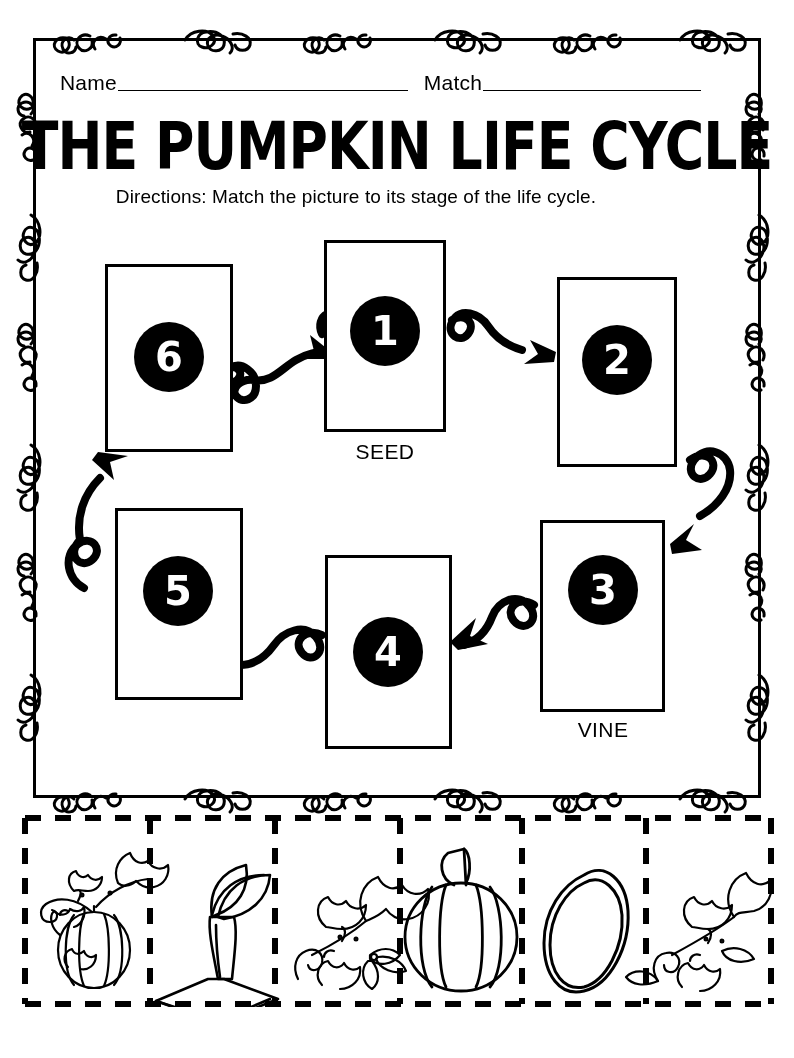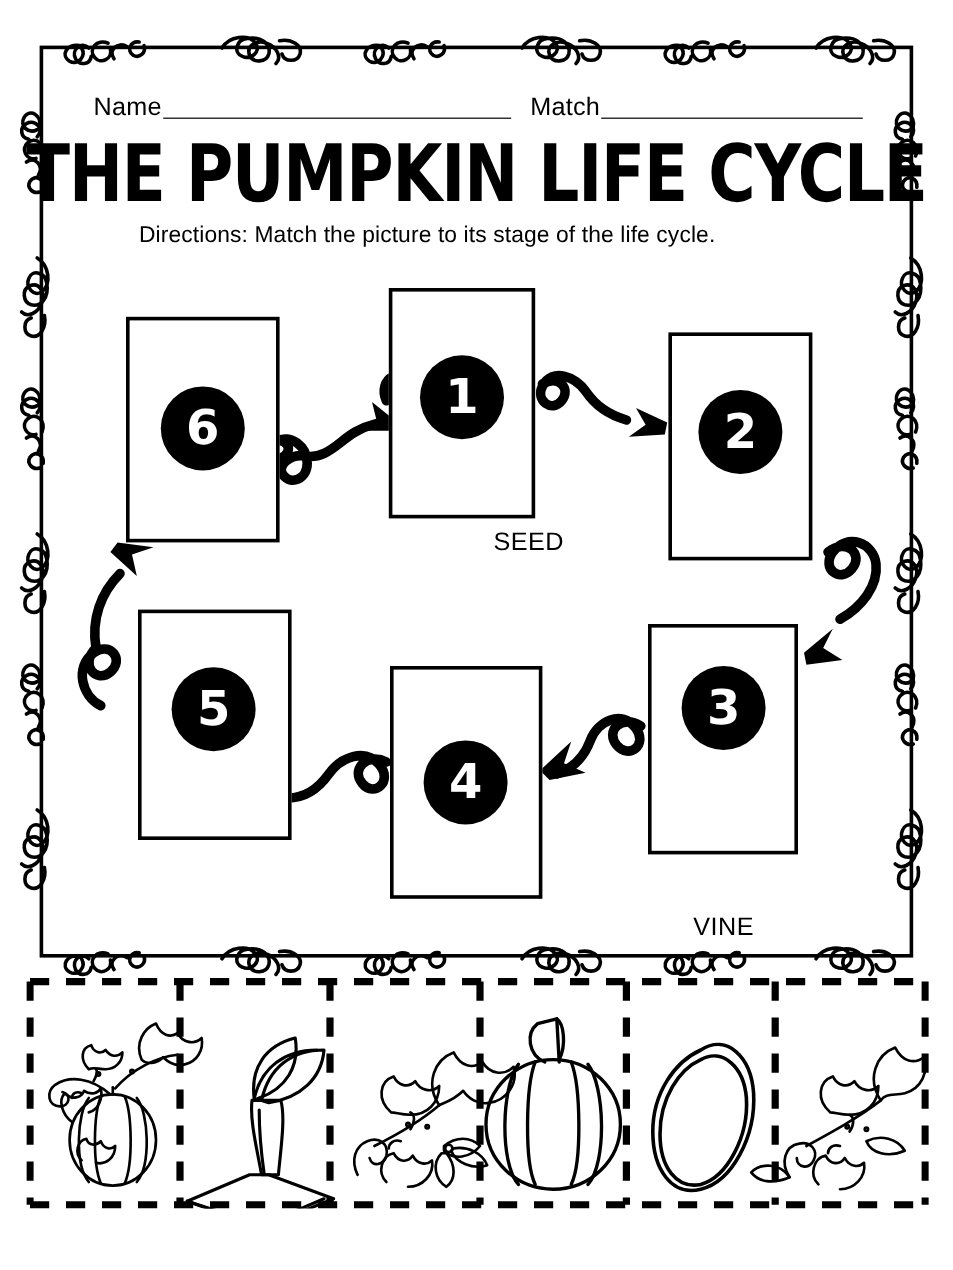--- a/index.html
+++ b/index.html
@@ -11,22 +11,22 @@
   
   #doodle-border{position:absolute;left:0;top:0;width:794px;height:1058px;pointer-events:none;}
 
   
   .frame{
     position:absolute;left:33px;top:38px;width:728px;height:760px;
     border:3px solid #000;box-sizing:border-box;background:transparent;
   }
 
   
-  .namerow{position:absolute;left:78px;top:72px;width:660px;height:28px;
-           display:flex;align-items:flex-end;}
+  .namerow{position:absolute;left:60px;top:72px;width:660px;height:28px;
+           display:flex;align-items:flex-start;}
   .nd-label{font-size:21px;line-height:21px;letter-spacing:.2px;
             font-family:"Liberation Sans",sans-serif;}
   .nd-rule{flex:0 0 auto;border-bottom:1.6px solid #000;height:18px;margin:0 0 1px 1px;}
   .rule-name{width:290px;}
   .rule-date{width:218px;}
   .nd-gap{width:16px;}
 
   
   .title{
     position:absolute;left:0;top:112px;width:794px;text-align:center;
@@ -58,31 +58,31 @@
 
   
   #stage-6{left:105px;top:264px;width:128px;height:188px;}
   #stage-6 .box{width:128px;height:188px;}
   #stage-6 .num{left:29px;top:58px;width:70px;height:70px;}
   #stage-6 .lbl{left:-30px;top:196px;width:188px;}
 
   #stage-1{left:324px;top:240px;width:122px;height:192px;}
   #stage-1 .box{width:122px;height:192px;}
   #stage-1 .num{left:26px;top:56px;width:70px;height:70px;}
-  #stage-1 .lbl{left:-24px;top:200px;width:170px;text-align:right;}
+  #stage-1 .lbl{left:-24px;top:200px;width:170px;}
 
   #stage-2{left:557px;top:277px;width:120px;height:190px;}
   #stage-2 .box{width:120px;height:190px;}
   #stage-2 .num{left:25px;top:48px;width:70px;height:70px;}
   #stage-2 .lbl{left:-25px;top:198px;width:170px;}
 
   #stage-3{left:540px;top:520px;width:125px;height:192px;}
   #stage-3 .box{width:125px;height:192px;}
   #stage-3 .num{left:28px;top:35px;width:70px;height:70px;}
-  #stage-3 .lbl{left:-22px;top:718px;width:170px;top:198px;margin-top:43px;}
+  #stage-3 .lbl{left:-22px;top:718px;width:170px;top:198px;}
 
   #stage-4{left:325px;top:555px;width:127px;height:194px;}
   #stage-4 .box{width:127px;height:194px;}
   #stage-4 .num{left:28px;top:62px;width:70px;height:70px;}
   #stage-4 .lbl{left:-26px;top:200px;width:180px;}
 
   #stage-5{left:115px;top:508px;width:128px;height:192px;}
   #stage-5 .box{width:128px;height:192px;}
   #stage-5 .num{left:28px;top:48px;width:70px;height:70px;}
   #stage-5 .lbl{left:-30px;top:198px;width:188px;}

